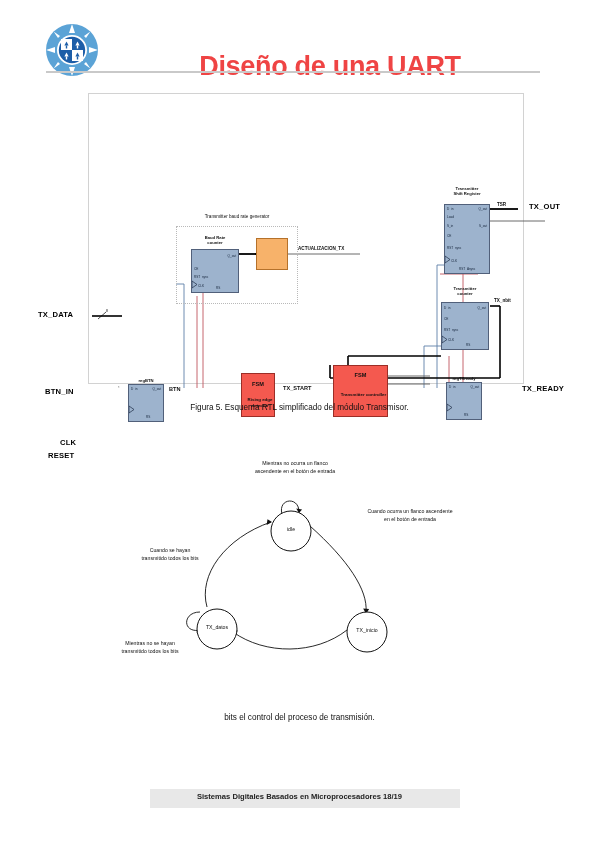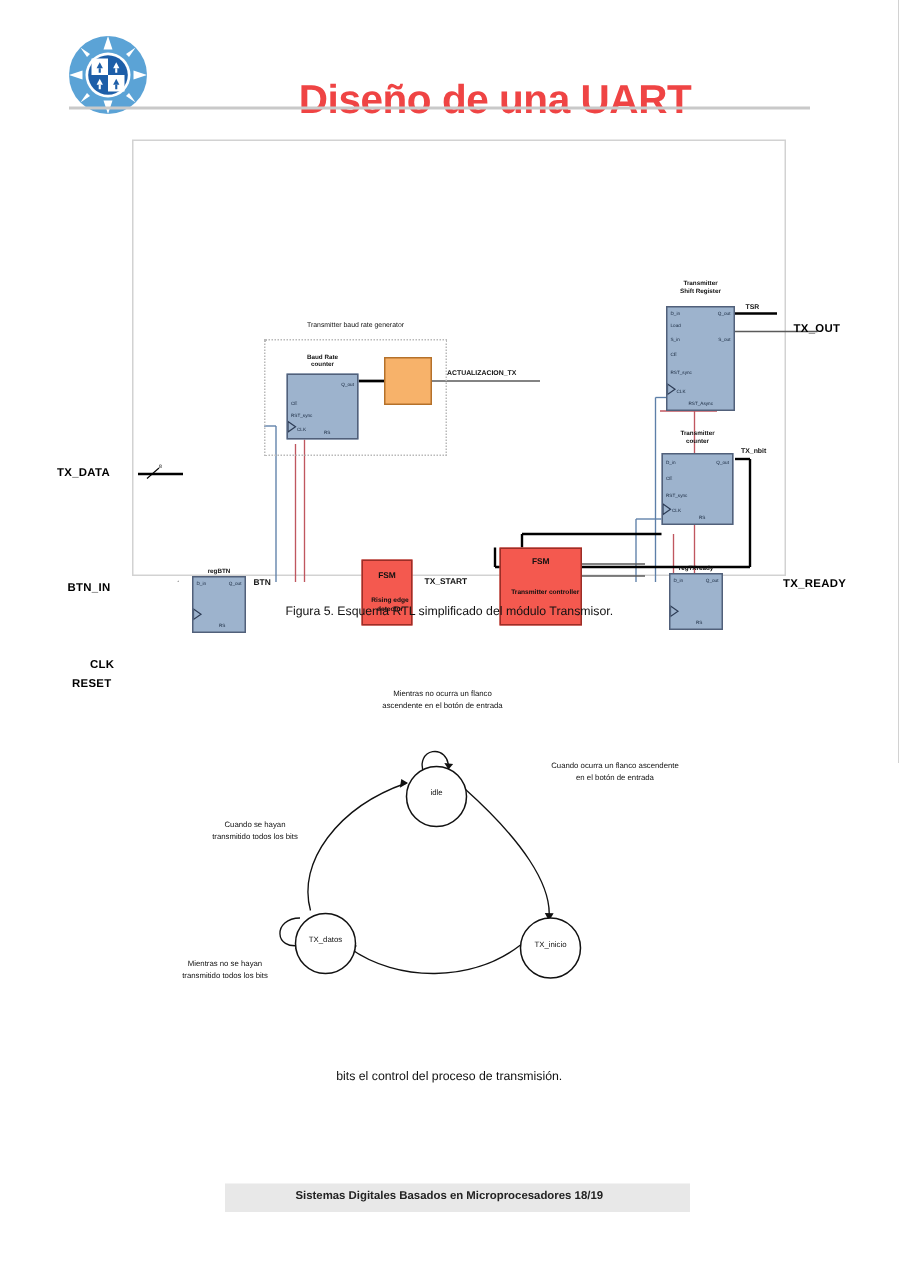--- a/index.html
+++ b/index.html
@@ -286,21 +286,21 @@
 
     <div class="blk blk-red" style="left:333px;top:277px;width:55px;height:52px;">
       <div class="fsm-label fsm-top" style="top:6px;">FSM</div>
       <div class="fsm-label fsm-sub" style="top:26px;padding:0 3px;">Transmitter controller</div>
     </div>
 
     <div class="sig" style="left:38px;top:222px;">TX_DATA</div>
     <div class="sig" style="left:45px;top:299px;">BTN_IN</div>
     <div class="sig" style="left:60px;top:350px;">CLK</div>
     <div class="sig" style="left:48px;top:363px;">RESET</div>
-    <div class="sig" style="left:529px;top:126px;">TX_OUT</div>
+    <div class="sig" style="left:529px;top:114px;">TX_OUT</div>
     <div class="sig" style="left:522px;top:296px;">TX_READY</div>
   </div>
 
   <div class="caption" style="top:402px;">Figura 5. Esquema RTL simplificado del módulo Transmisor.</div>
 
   <div class="fig2-wrap">
     <svg width="599" height="250">
 
       <path d="M 283,77 C 275,58 300,55 299,73" fill="none" stroke="#111" stroke-width="0.9"></path>
       <polygon points="299,73 296.2,68.6 302.1,69.4" fill="#111"></polygon>

